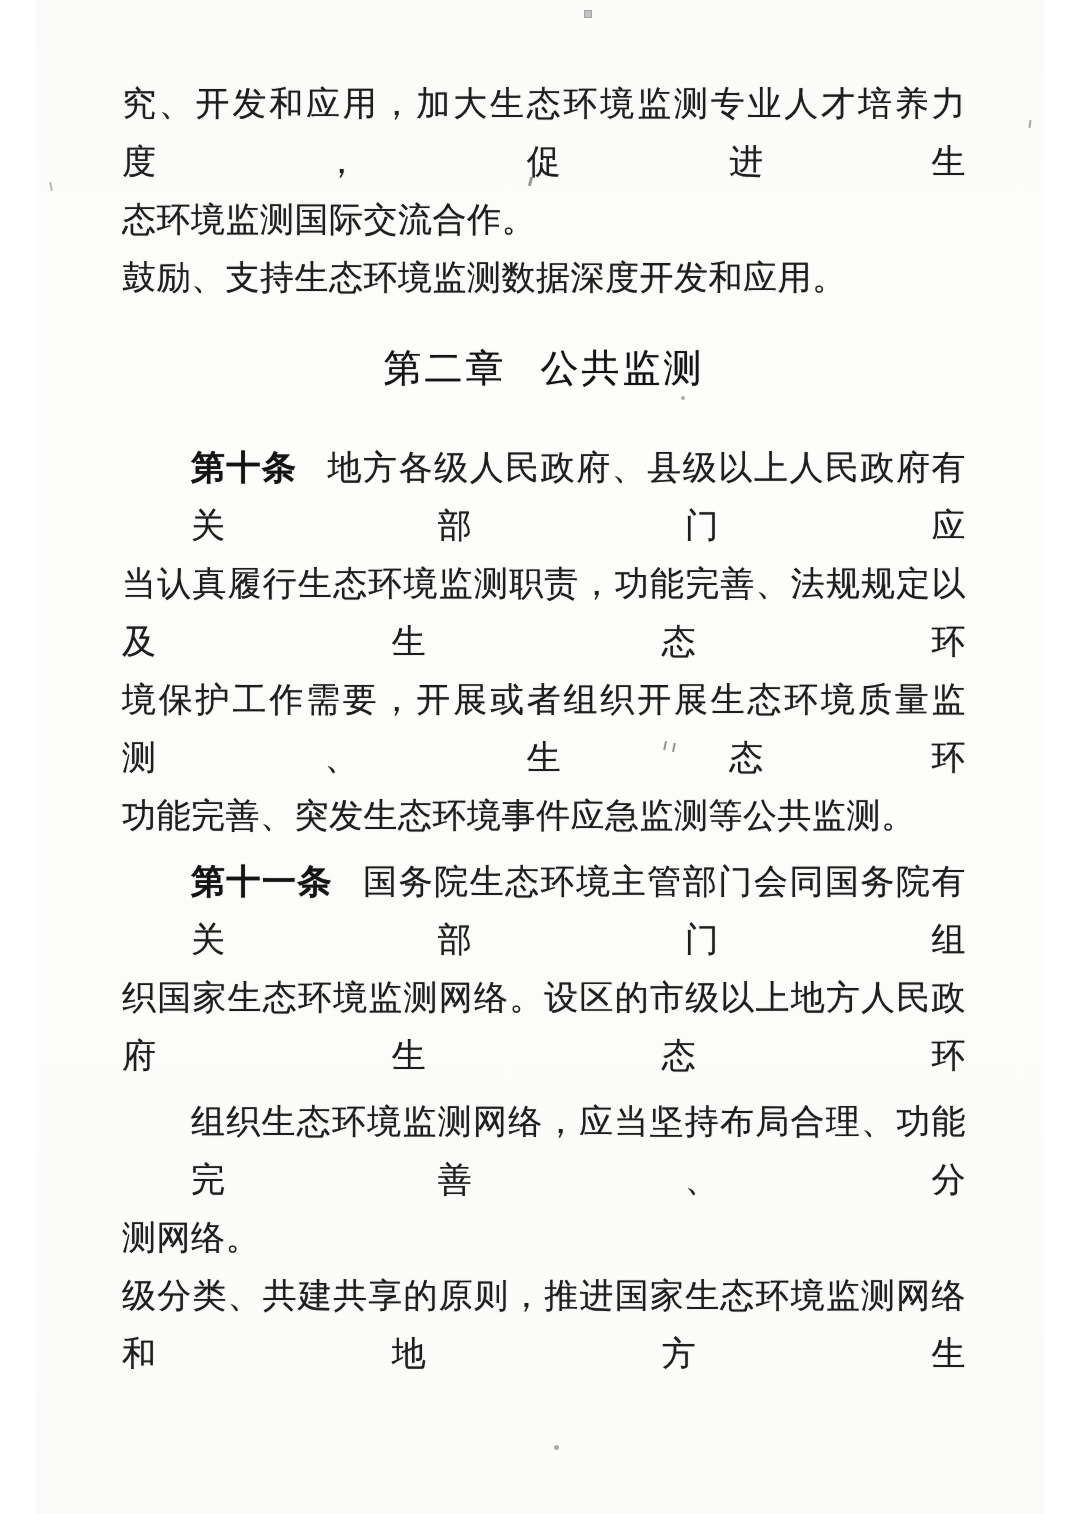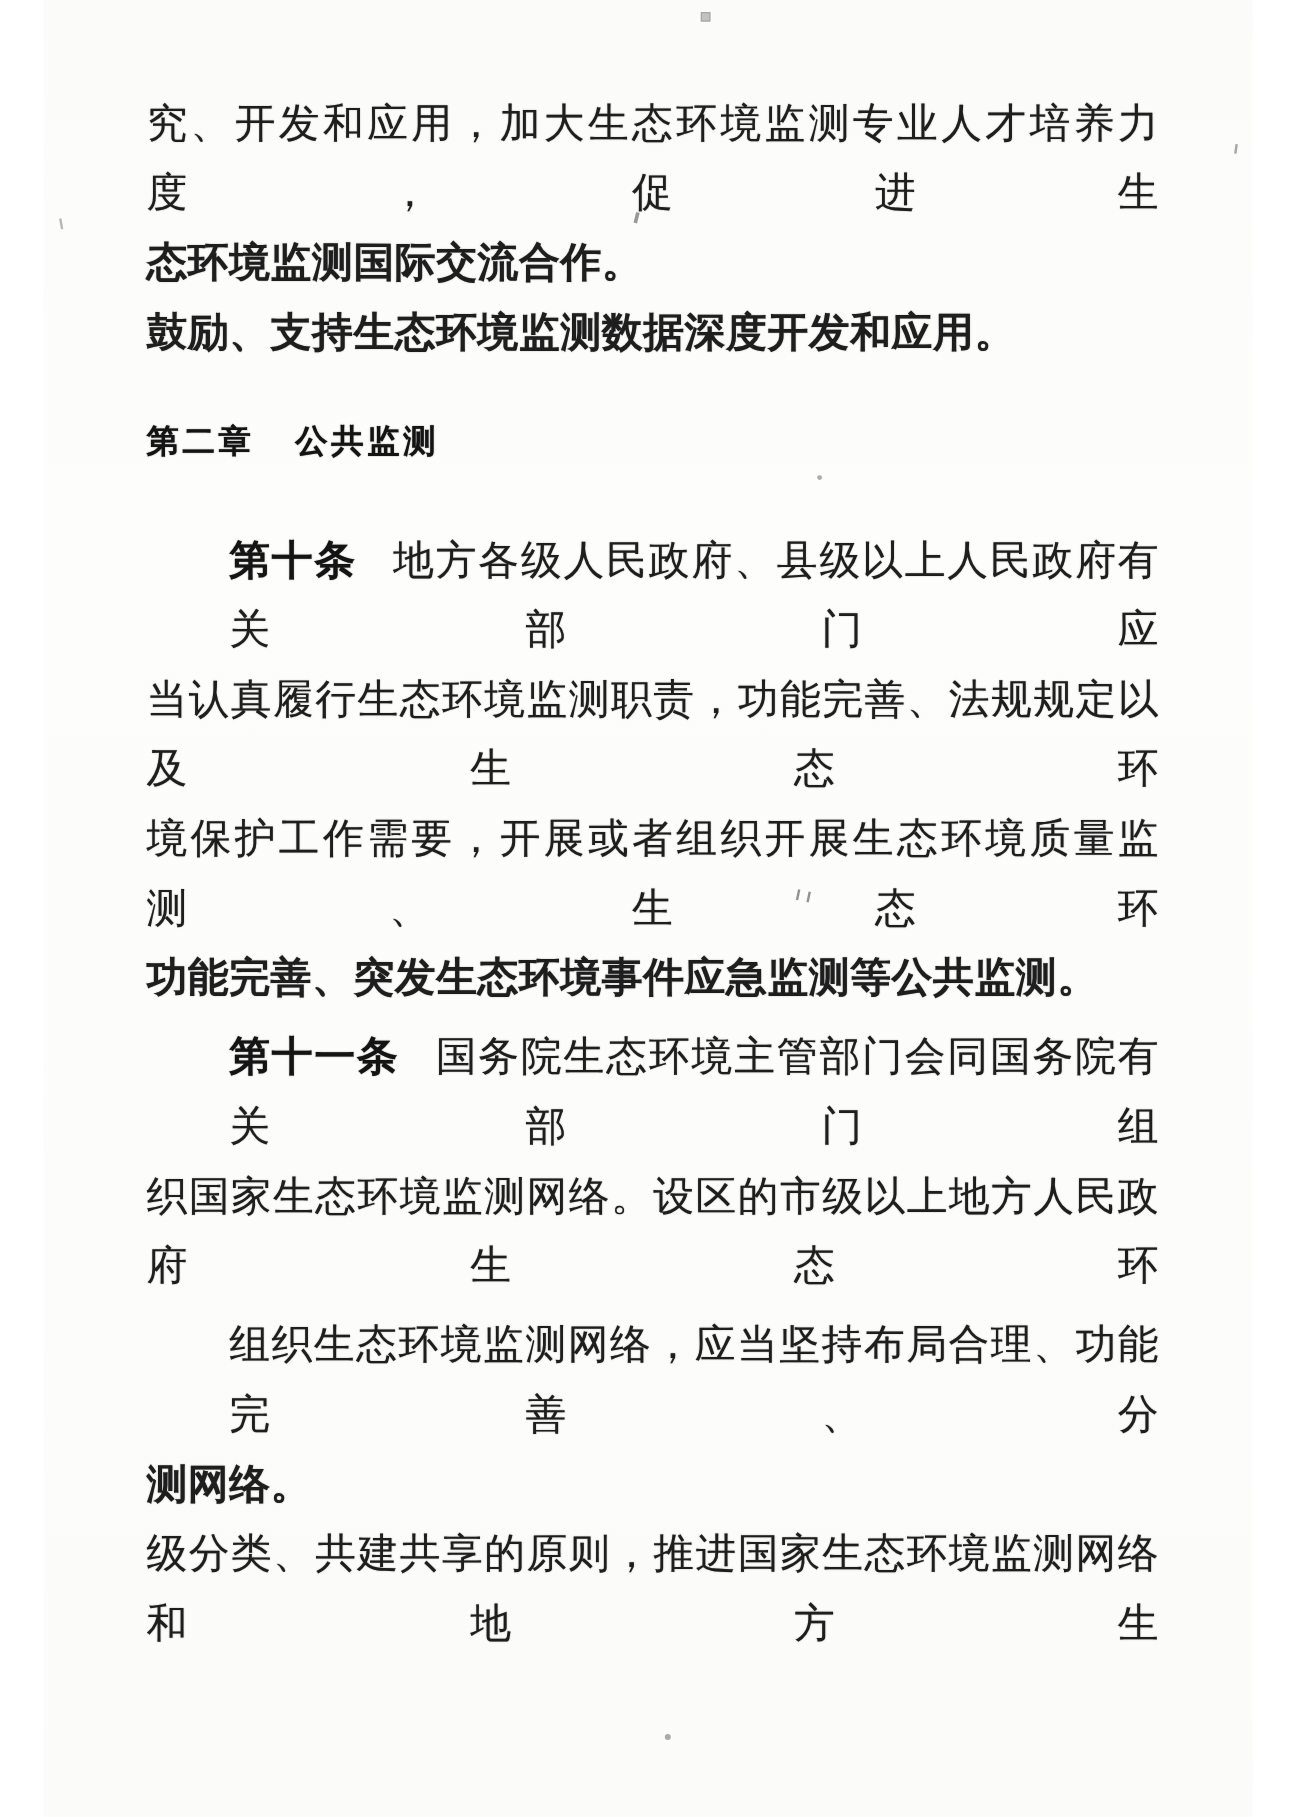--- a/index.html
+++ b/index.html
@@ -26,40 +26,40 @@
     line-height: 58px;
     letter-spacing: 0.5px;
     text-align: justify;
     text-align-last: justify;
     text-shadow: 0 0 1px rgba(25,25,25,0.55);
     white-space: normal;
   }
   .line.end {
     text-align: center;
     text-align-last: left;
-    font-weight: bold;
   }
   .line.indent {
     padding-left: 69px;
   }
   .line.pstart {
     margin-top: 8px;
   }
   .lead {
     font-weight: 700;
     color: #141414;
     margin-right: 30px;
     text-shadow: 0 0 1px rgba(10,10,10,0.7);
     font-family: Liberation Serif, serif;
   }
   .chapter {
     margin: 38px 0 48px 0;
-    font-size: 27px;
+    font-size: 38px;
     line-height: 46px;
-    font-weight: 700;
+    font-weight: 400;
+    text-align: center;
     color: #141414;
     letter-spacing: 3px;
     text-shadow: 0 0 1px rgba(10,10,10,0.7);
   }
   .chapter .gap {
     display: inline-block;
     width: 34px;
   }
   
   .speck {

